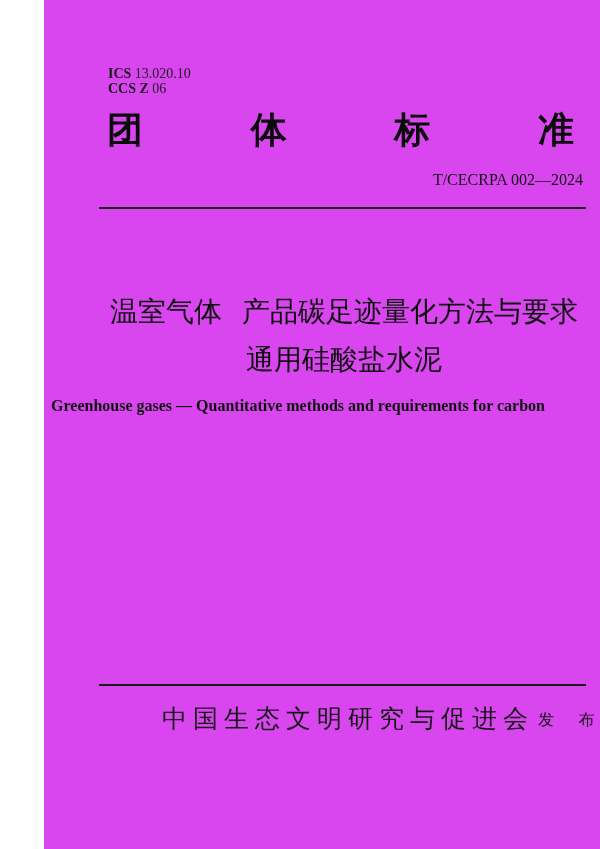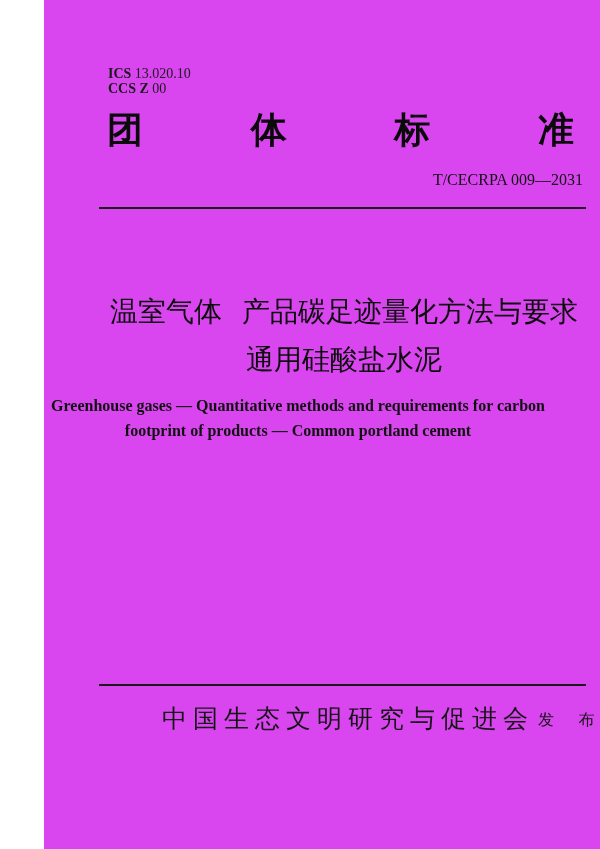--- a/index.html
+++ b/index.html
@@ -136,40 +136,39 @@
     color: #151515;
   }
 </style>
 </head>
 <body>
 
 <div class="page">
 
   <div class="ics-block">
     <span class="ics-line"><span class="ics-label">ICS</span>&nbsp;<span class="ics-value">13.020.10</span></span>
-    <span class="ics-line"><span class="ics-label">CCS Z</span>&nbsp;<span class="ics-value">00</span></span>
+    <span class="ics-line"><span class="ics-label">CCS Z</span>&nbsp;<span class="ics-value">06</span></span>
   </div>
 
   <div class="doctype-row">
     <span>团</span>
     <span>体</span>
     <span>标</span>
     <span>准</span>
   </div>
 
-  <div class="std-number">T/CECRPA 009—2031</div>
+  <div class="std-number">T/CECRPA 002—2024</div>
 
   <div class="rule rule-top"></div>
 
   <div class="title-zh title-zh-1">温室气体 产品碳足迹量化方法与要求</div>
   <div class="title-zh title-zh-2">通用硅酸盐水泥</div>
 
   <div class="title-en">
     <div>Greenhouse gases — Quantitative methods and requirements for carbon</div>
-    <div>footprint of products — Common portland cement</div>
   </div>
 
 
   <div class="rule rule-bottom"></div>
 
   <div class="publisher-row">
     <span class="publisher-name">中国生态文明研究与促进会</span>
     <span class="publisher-action">发 布</span>
   </div>
 

